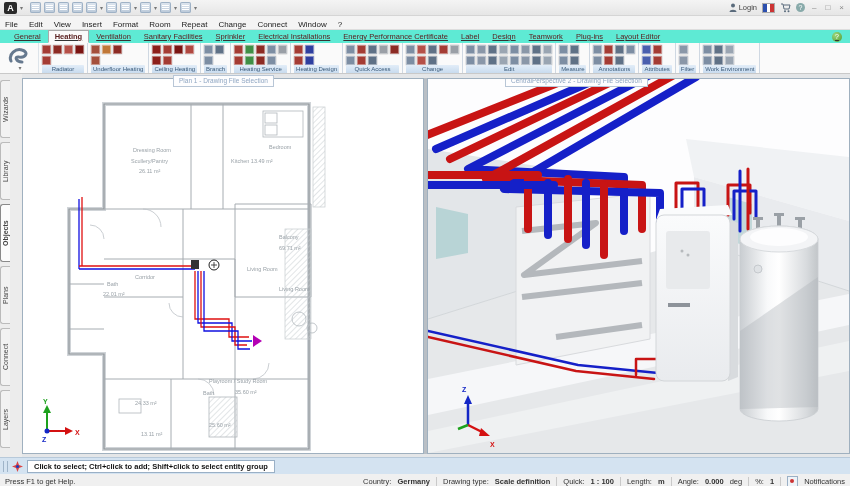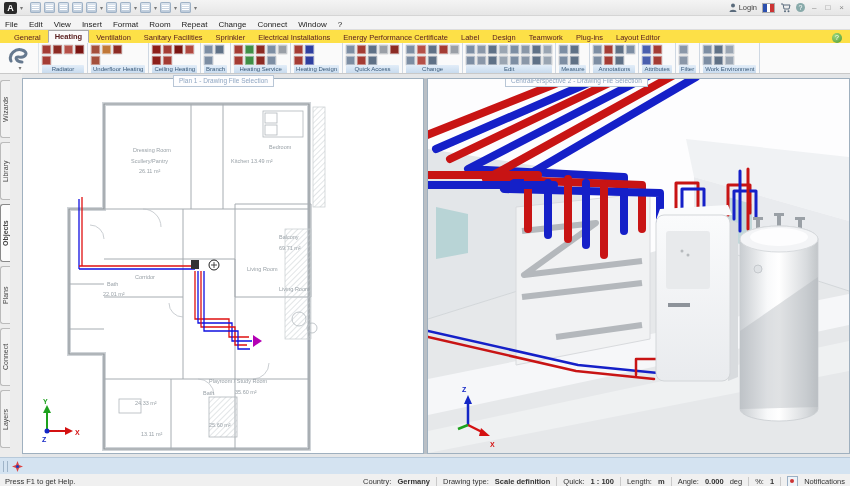--- a/index.html
+++ b/index.html
@@ -14,21 +14,21 @@
   .tb-right{margin-left:auto;display:flex;align-items:center;gap:5px;color:#555;}
   .login{display:flex;align-items:center;gap:2px;font-size:7.5px;color:#444;}
   .personsvg,.cartsvg{display:block;}
   .flagic{width:11px;height:8px;display:inline-block;background:linear-gradient(90deg,#2b4fae 33%,#fff 33%,#fff 66%,#c33 66%);border:1px solid #aaa;}
   .helpc{width:9px;height:9px;border-radius:50%;background:#8aa;color:#fff;font-size:7px;line-height:9px;text-align:center;}
   .winbtn{font-size:8px;color:#888;padding:0 2px;}
   
   .menubar{height:13px;background:#f4f4f4;display:flex;align-items:flex-end;gap:1px;padding:0 0;border-bottom:1px solid #ddd;}
   .mi{padding:0 5px;font-size:8px;color:#222;}
   
-  .rtabs{height:13px;background:#fde047;display:flex;align-items:flex-end;padding:0 8px;gap:1px;}
+  .rtabs{height:13px;background:#5eead4;display:flex;align-items:center;padding:0 8px;gap:1px;text-decoration:underline;}
   .rtab{padding:1px 6px;font-size:7.5px;color:#5a2020;white-space:nowrap;}
   .rtab.active{background:#fafafa;border:1px solid #a9a9a9;border-bottom-color:#fafafa;font-weight:bold;}
   .rhelp{margin-left:auto;width:10px;height:10px;border-radius:50%;background:radial-gradient(circle at 35% 30%,#9fd77f,#4d9a2f);color:#fff;font-size:7px;line-height:10px;text-align:center;}
   
   .ribbon{height:30px;background:#fafafa;border-bottom:1px solid #c9c9c9;display:flex;align-items:stretch;padding:0 2px;}
   .bigbtn{width:36px;display:flex;flex-direction:column;align-items:center;justify-content:center;border-right:1px solid #dde4ea;}
   .rgroups{display:flex;flex:1;}
   .rgroup{display:flex;flex-direction:column;border-right:1px solid #cfd8e2;padding:1px 3px 0 3px;}
   .rrows{flex:1;display:flex;flex-direction:column;justify-content:flex-start;gap:2px;padding-top:1px;}
   .rrow{display:flex;gap:2px;}
@@ -575,20 +575,21 @@
     <div class="vptitle" style="left:77px;top:-4px;">CentralPerspective 2 - Drawing File Selection</div>
   </div>
 </div>
 
 <div class="cmdbar">
   <div class="grip"></div>
   <svg width="11" height="11" viewBox="0 0 11 11">
     <path d="M5.5,0 L7,4 L11,5.5 L7,7 L5.5,11 L4,7 L0,5.5 L4,4 Z" fill="#d44"></path>
     <circle cx="5.5" cy="5.5" r="1.6" fill="#1d3fc0"></circle>
   </svg>
+  <div class="cmdbox">Click to select; Ctrl+click to add; Shift+click to select entity group</div>
 </div>
 
 <div class="statusbar">
   <span>Press F1 to get Help.</span>
   <div class="sb-right">
     <span>Country:</span>
     <span class="sb-val">Germany</span>
     <span class="sb-sep"></span>
     <span>Drawing type:</span>
     <span class="sb-val">Scale definition</span>

